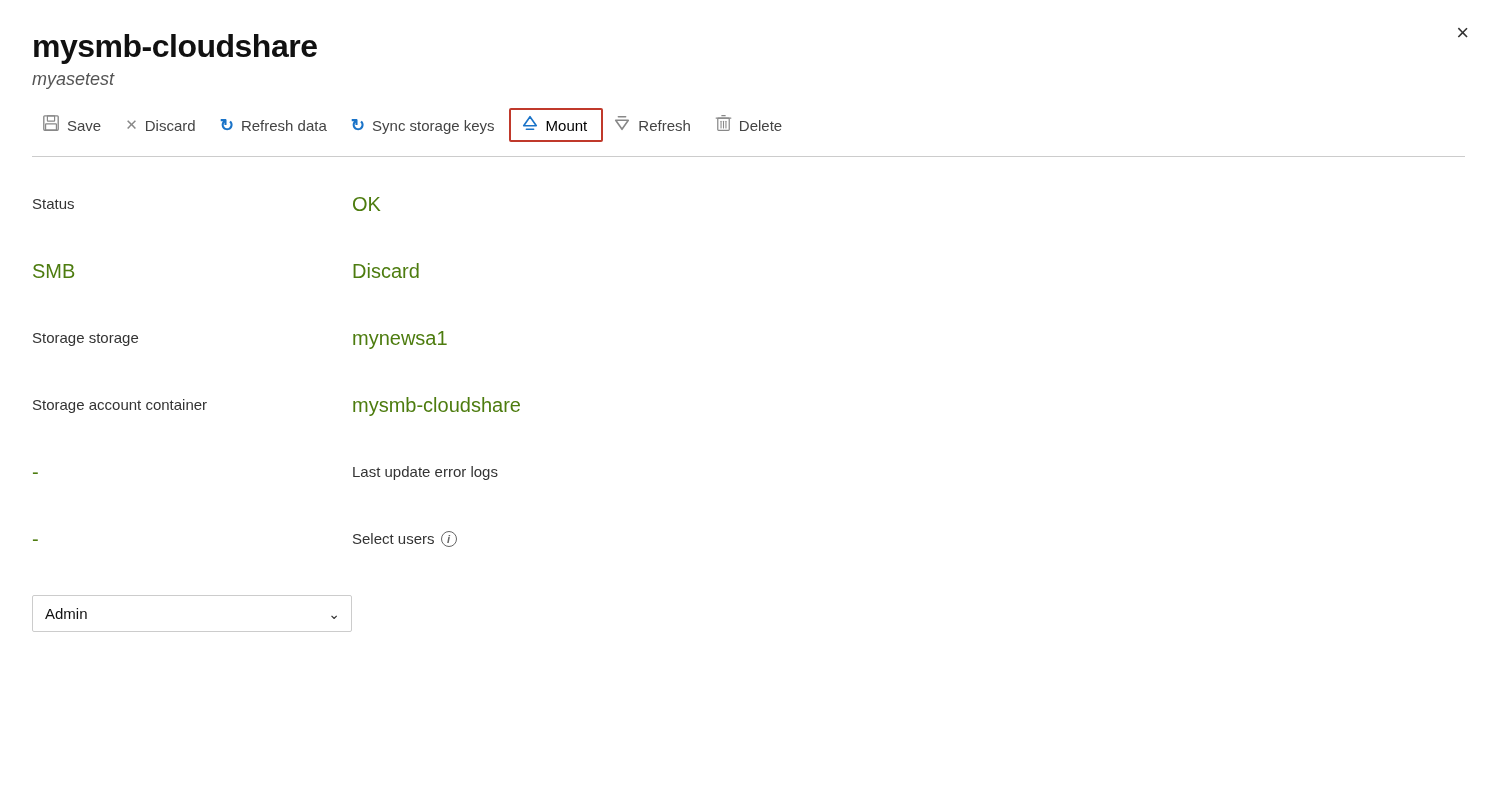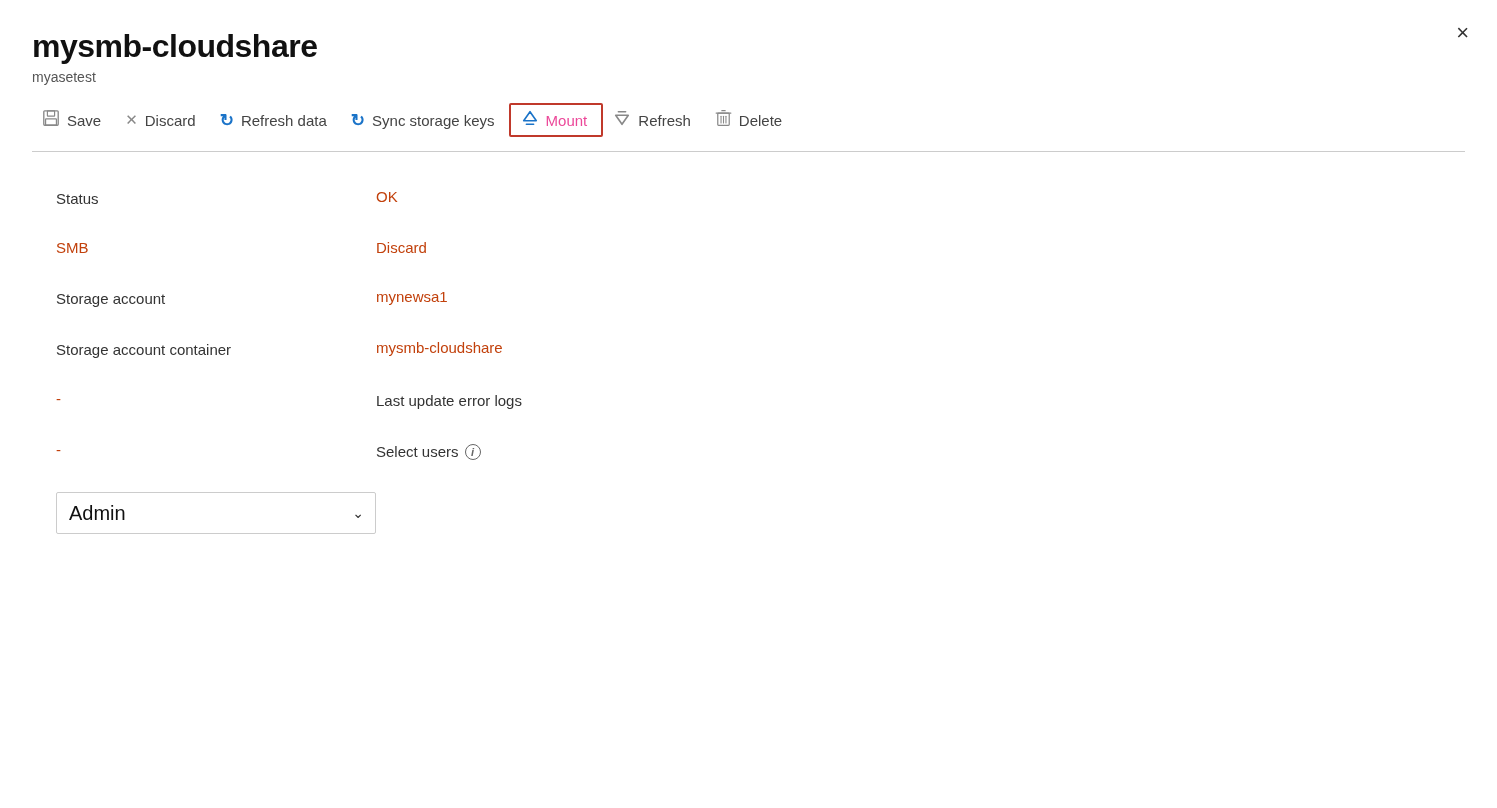--- a/index.html
+++ b/index.html
@@ -28,24 +28,25 @@
       color: #333;
       line-height: 1;
     }
     .panel-title {
       font-size: 32px;
       font-weight: 700;
       color: #111;
       letter-spacing: -0.5px;
     }
     .panel-subtitle {
-      font-size: 14px;
+      font-size: 18px;
       color: #555;
       margin-top: 4px;
       margin-bottom: 18px;
+      font-style: italic;
     }
     .toolbar {
       display: flex;
       align-items: center;
       gap: 0px;
       border-bottom: 1px solid #ccc;
       padding-bottom: 14px;
       margin-bottom: 36px;
       flex-wrap: wrap;
     }
@@ -72,35 +73,34 @@
     }
     .toolbar-btn.highlighted .icon {
       color: #1a5fa8;
     }
     .toolbar-btn .blue-icon {
       color: #1a73c8;
     }
     .fields {
       display: grid;
       grid-template-columns: 320px 1fr;
-      row-gap: 32px;
+      row-gap: 44px;
       align-items: start;
-      margin-left: 24px;
     }
     .field-label {
       font-size: 15px;
       color: #333;
       padding-top: 2px;
       display: flex;
       align-items: center;
       gap: 6px;
     }
     .field-value {
-      font-size: 15px;
-      color: #c2410c;
+      font-size: 20px;
+      color: #4d7c0f;
     }
     .info-icon {
       display: inline-flex;
       align-items: center;
       justify-content: center;
       width: 16px;
       height: 16px;
       border-radius: 50%;
       border: 1.5px solid #666;
       font-size: 11px;
@@ -113,21 +113,21 @@
       position: relative;
       display: inline-block;
       width: 100%;
       max-width: 1060px;
     }
     .select-field {
       width: 100%;
       padding: 9px 40px 9px 12px;
       border: 1px solid #ccc;
       border-radius: 2px;
-      font-size: 20px;
+      font-size: 15px;
       color: #111;
       background: #fff;
       appearance: none;
       cursor: pointer;
     }
     .select-chevron {
       position: absolute;
       right: 12px;
       top: 50%;
       transform: translateY(-50%);
@@ -175,21 +175,21 @@
     </button>
 
     <button class="toolbar-btn highlighted">
       <span class="icon" style="color:#1a73c8; font-size:16px;">
         
         <svg width="18" height="18" viewBox="0 0 20 20" fill="none" xmlns="http://www.w3.org/2000/svg">
           <polygon points="10,3 17,13 3,13" stroke="#1a73c8" stroke-width="1.8" fill="none" stroke-linejoin="round"></polygon>
           <line x1="6" y1="17" x2="14" y2="17" stroke="#1a73c8" stroke-width="1.8" stroke-linecap="round"></line>
         </svg>
       </span>
-      <span style="color:#ec4899;">Mount</span>
+      <span style="color:#000000;">Mount</span>
     </button>
 
     <button class="toolbar-btn">
       <span class="icon" style="color:#888; font-size:16px;">
         <svg width="18" height="18" viewBox="0 0 20 20" fill="none" xmlns="http://www.w3.org/2000/svg">
           <polygon points="10,17 17,7 3,7" stroke="#888" stroke-width="1.8" fill="none" stroke-linejoin="round"></polygon>
           <line x1="6" y1="3" x2="14" y2="3" stroke="#888" stroke-width="1.8" stroke-linecap="round"></line>
         </svg>
       </span>
       <span>Refresh</span>
@@ -212,21 +212,21 @@
 
   <div class="fields">
 
     <div class="field-label">Status</div>
     <div class="field-value">OK</div>
 
     <div class="field-value">SMB</div>
 
     <div class="field-value">Discard</div>
 
-    <div class="field-label">Storage account</div>
+    <div class="field-label">Storage storage</div>
     <div class="field-value">mynewsa1</div>
 
     <div class="field-label">Storage account container</div>
     <div class="field-value">mysmb-cloudshare</div>
 
     <div class="field-value">-</div>
 
     <div class="field-label">Last update error logs</div>
     <div class="field-value">-</div>
 

